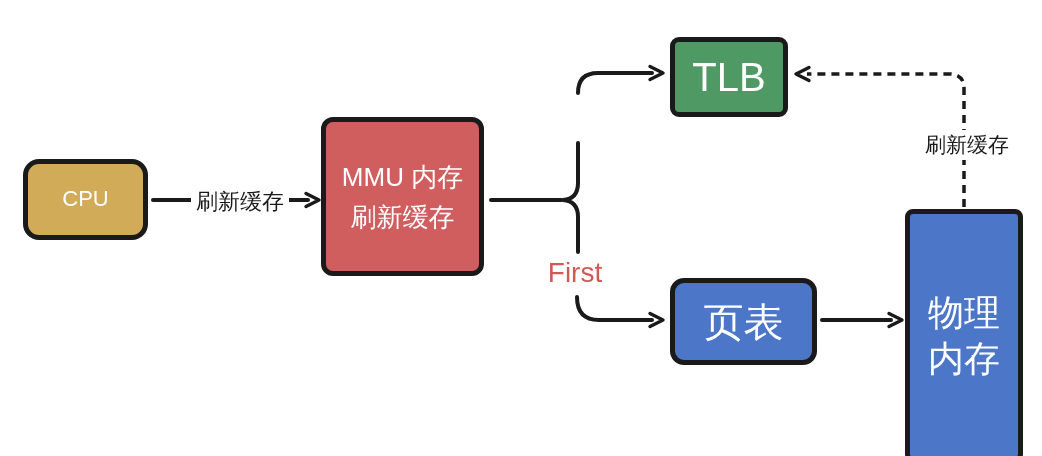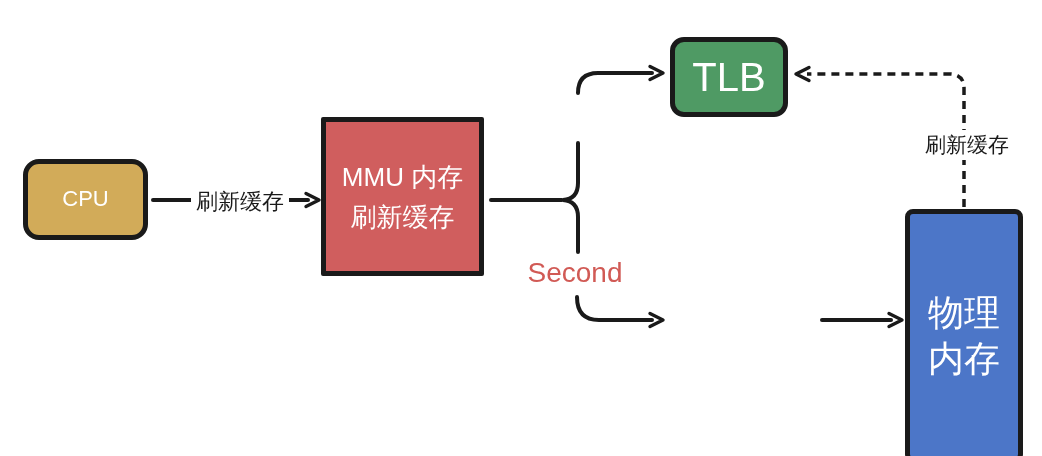--- a/index.html
+++ b/index.html
@@ -29,22 +29,22 @@
     position:absolute;
     box-sizing:border-box;
     border:5px solid var(--line);
     display:flex;flex-direction:column;
     align-items:center;justify-content:center;
     color:var(--box-text);
     text-align:center;
     line-height:1.1;
   }
   .node-cpu{left:23px;top:159px;width:125px;height:81px;border-radius:16px;background:var(--cpu-fill);font-size:22px;}
-  .node-mmu{left:321px;top:117px;width:163px;height:159px;border-radius:2px;background:var(--mmu-fill);font-size:26px;line-height:40px;}
-  .node-tlb{left:670px;top:37px;width:118px;height:80px;border-radius:14px;background:var(--tlb-fill);font-size:40px;}
+  .node-mmu{left:321px;top:117px;width:163px;height:159px;border-radius:12px;background:var(--mmu-fill);font-size:26px;line-height:40px;}
+  .node-tlb{left:670px;top:37px;width:118px;height:80px;border-radius:9px;background:var(--tlb-fill);font-size:40px;}
   .node-pagetable{left:670px;top:278px;width:147px;height:87px;border-radius:14px;background:var(--blue-fill);font-size:40px;}
   .node-memory{left:905px;top:209px;width:118px;height:253px;border-radius:8px;background:var(--blue-fill);font-size:36px;line-height:46px;}
   .edge-label{
     position:absolute;
     transform:translate(-50%,-50%);
     background:var(--background);
     padding:1px 5px;
     white-space:nowrap;
     color:var(--line);
   }
@@ -79,26 +79,29 @@
 
   <div class="node node-mmu">
     <span>MMU 内存</span>
     <span>刷新缓存</span>
   </div>
 
   <div class="node node-tlb">
     <span>TLB</span>
   </div>
 
+  <div class="node node-pagetable">
+    <span>页表</span>
+  </div>
 
   <div class="node node-memory">
     <span>物理</span>
     <span>内存</span>
   </div>
 
   <div class="edge-label lbl-virtual">刷新缓存</div>
 
 
-  <div class="edge-label lbl-second">Second</div>
+  <div class="edge-label lbl-second">First</div>
 
   <div class="edge-label lbl-refresh">刷新缓存</div>
 
 </div>
 
 </body></html>

